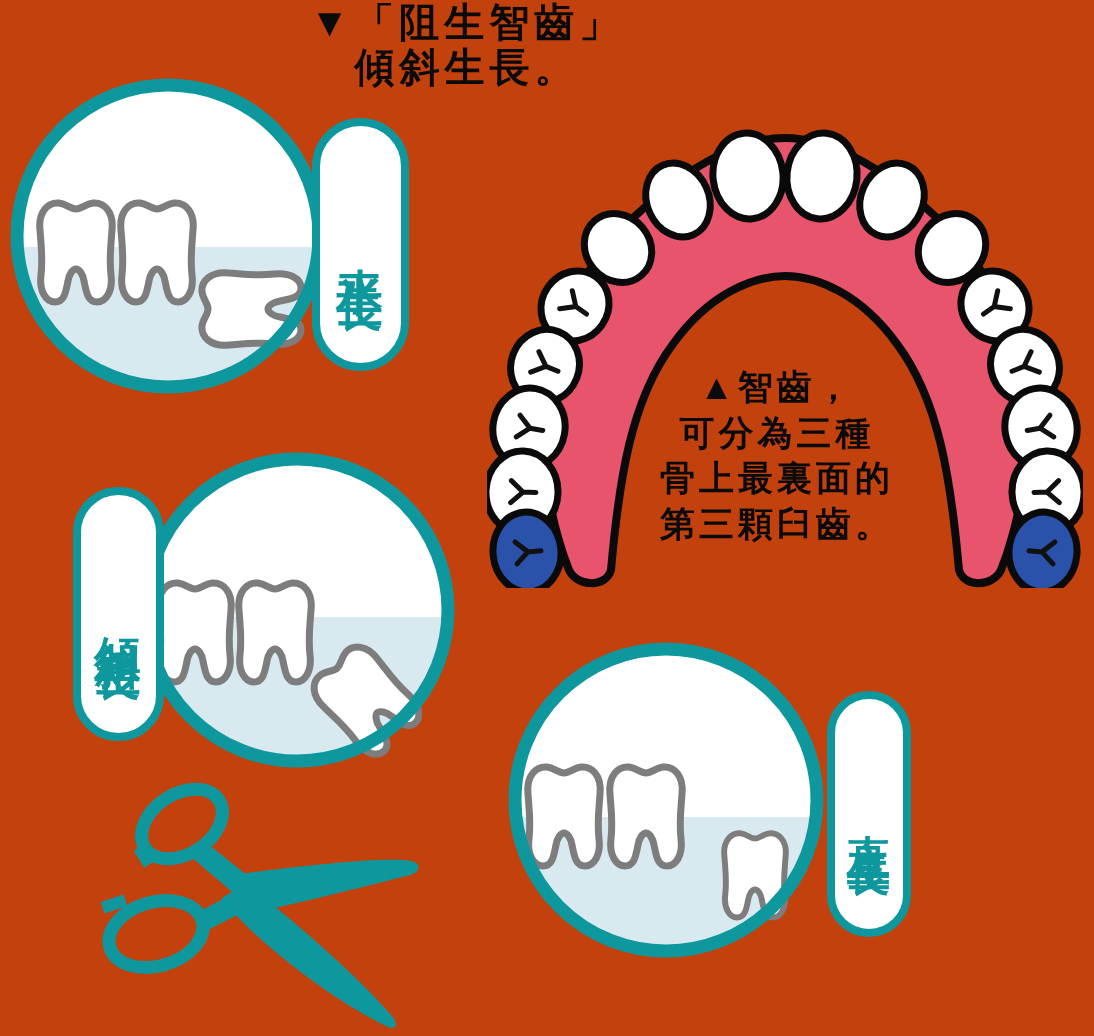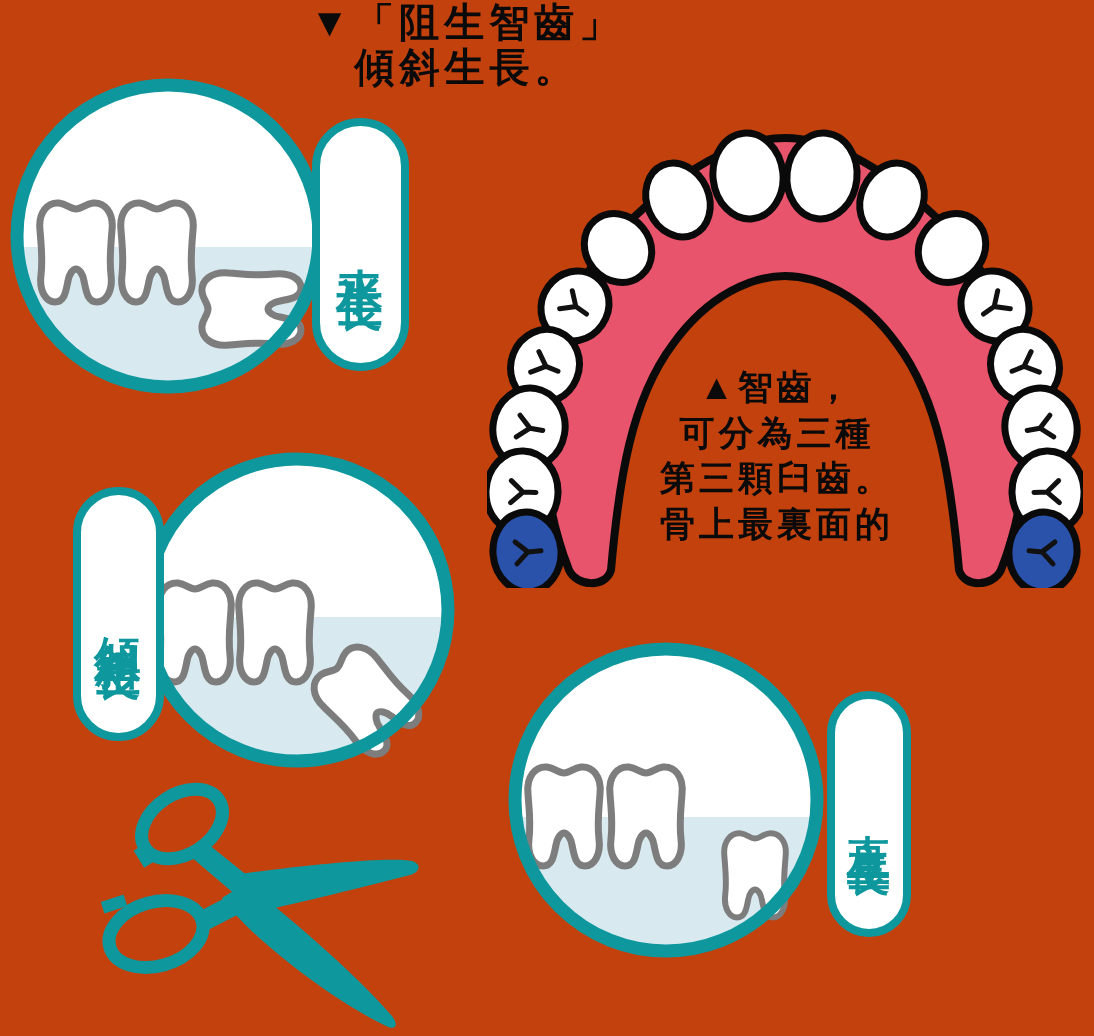--- a/index.html
+++ b/index.html
@@ -144,22 +144,22 @@
       <use href="#ymark" transform="translate(35 382) rotate(-88)"></use>
       <use href="#ymark" transform="translate(561 382) rotate(88)"></use>
       <use href="#ymark" transform="translate(40 442) rotate(-95)"></use>
       <use href="#ymark" transform="translate(556 442) rotate(95)"></use>
     </g>
   </svg>
 
   <div class="caption arch-caption">
     <div>▲智齒，</div>
     <div>可分為三種</div>
+    <div>骨上最裏面的</div>
     <div>第三顆臼齒。</div>
-    <div>骨上最裏面的</div>
   </div>
 
   <svg class="abs" style="left:98px;top:780px;" width="330" height="256" viewBox="0 0 330 256">
     <g fill="#0E989E">
       <path d="M 140,94 C 200,86 290,76 314,81 C 324,84 322,92 312,95 C 250,111 180,128 147,134 Z"></path>
       <path d="M 124,118 C 150,155 230,218 288,246 C 298,251 301,245 294,236 C 250,185 175,125 148,103 Z"></path>
       <path d="M 105,60 L 160,104 L 146,122 L 92,76 Z"></path>
       <path d="M 100,132 L 158,102 L 168,120 L 110,150 Z"></path>
       <rect x="40" y="66" width="13" height="20" transform="rotate(-32 46 76)"></rect>
       <rect x="4" y="118" width="24" height="12" transform="rotate(-18 16 124)"></rect>

